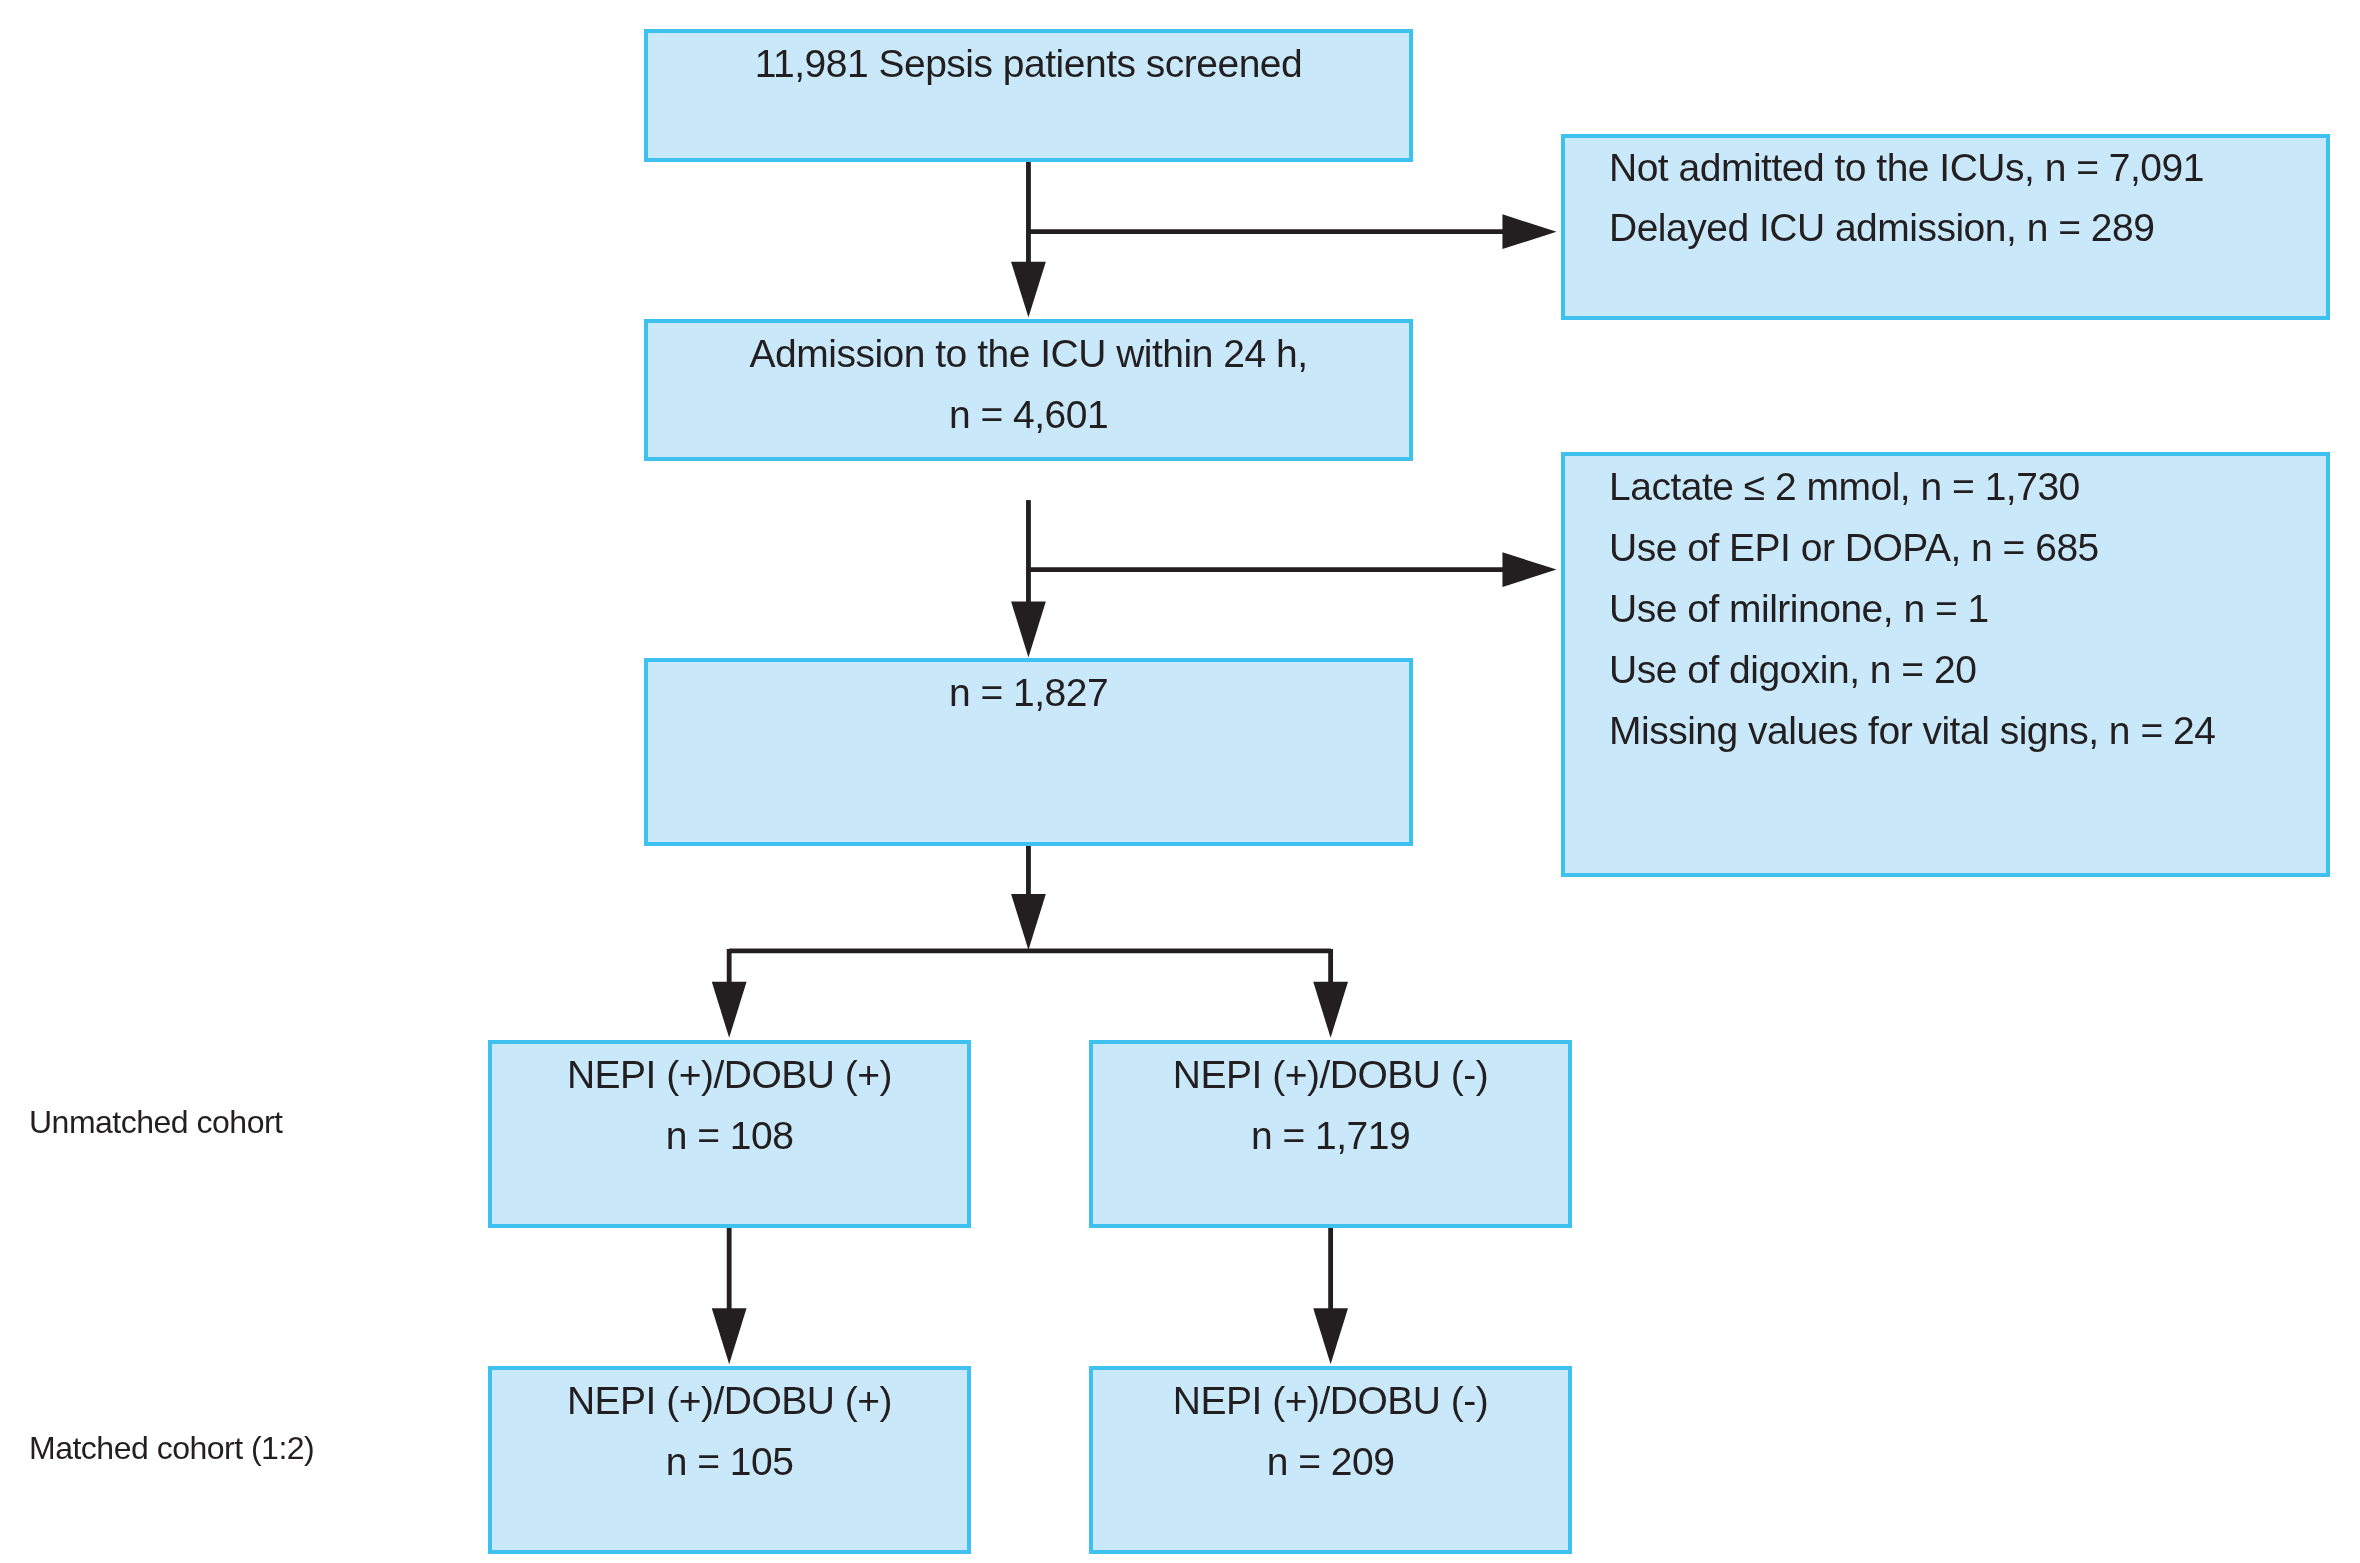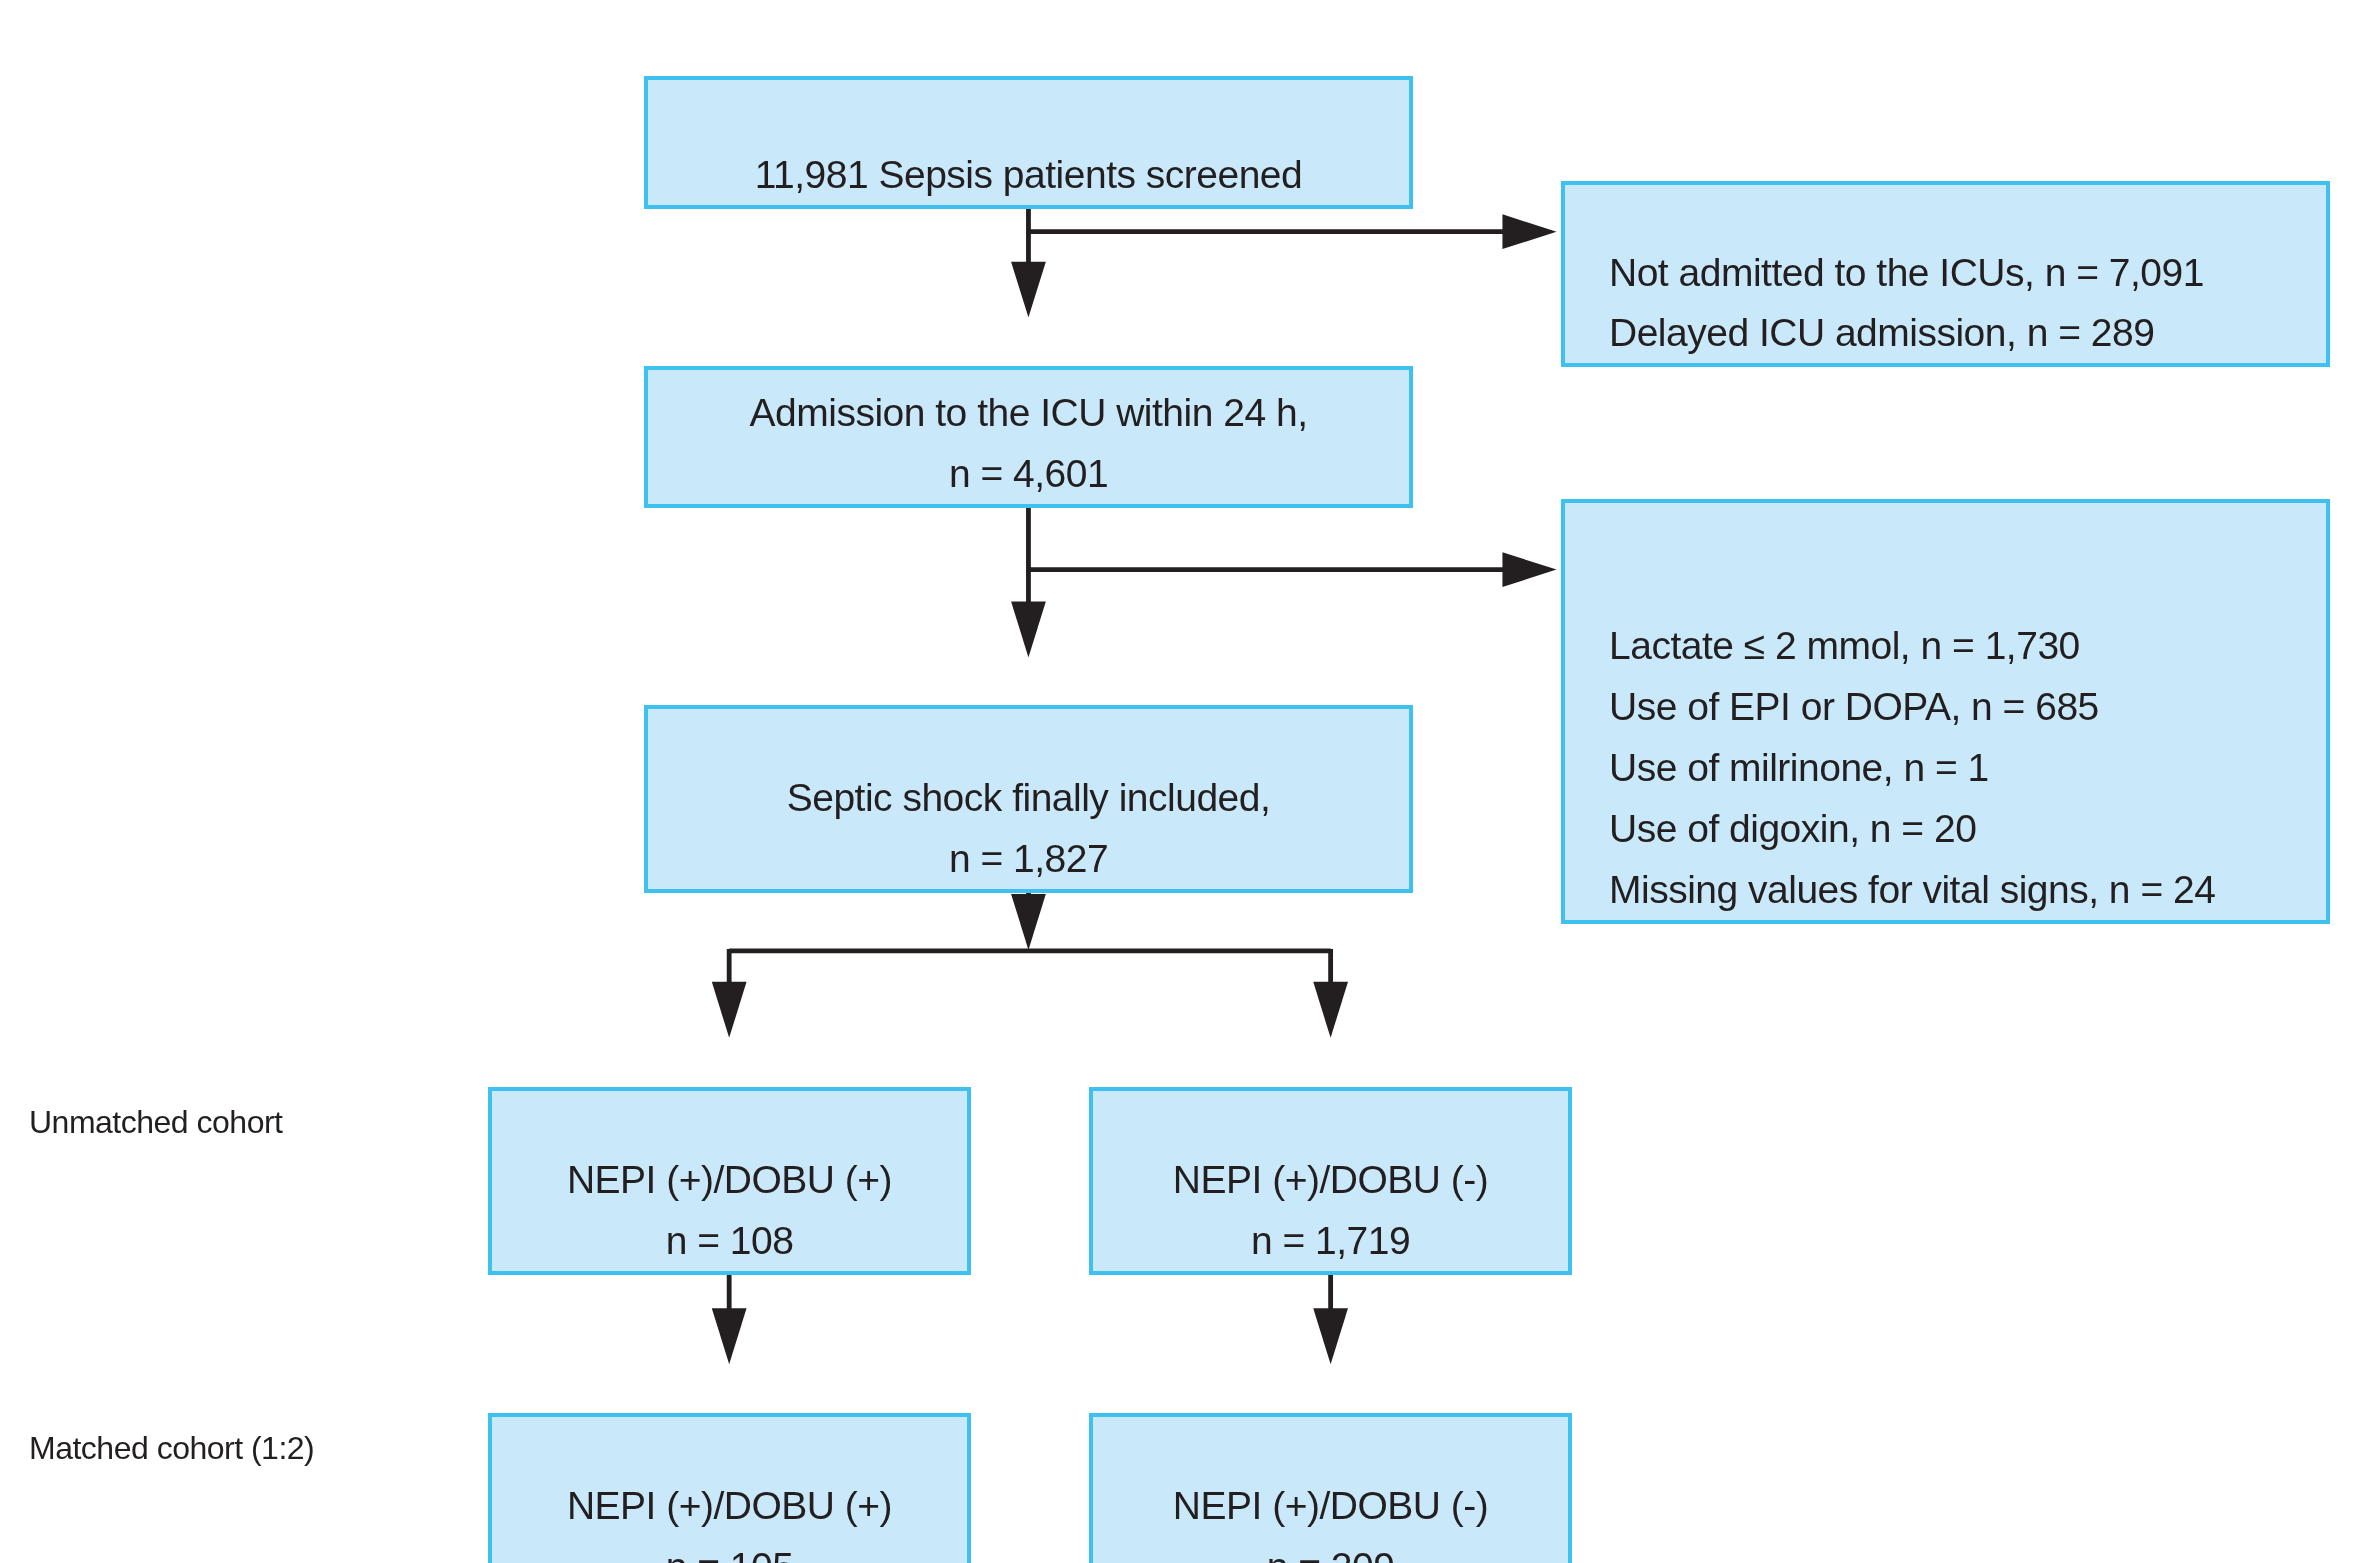--- a/index.html
+++ b/index.html
@@ -13,25 +13,24 @@
     overflow:hidden;
   }
   .connectors{position:absolute;left:0;top:0;width:2361px;height:1563px;}
   .box{
     position:absolute;
     box-sizing:border-box;
     background:#c9e9fa;
     border:4.8px solid #3fc1ef;
     display:flex;
     flex-direction:column;
-    justify-content:flex-end;
+    justify-content:flex-start;
     font-size:39px;
     letter-spacing:-0.5px;
     line-height:61px;
-    margin-top:47px;
   }
   .box.center-text{align-items:center;text-align:center;}
   .box.left-text{align-items:flex-start;text-align:left;padding-left:44px;padding-right:9.7px;}
   .row-label{
     position:absolute;
     display:flex;align-items:center;
     font-size:32px;
     letter-spacing:-0.5px;
     white-space:nowrap;
   }
@@ -99,21 +98,20 @@
   <div class="box center-text" style="left:644px;top:29px;width:769px;height:133px">
     <div class="bline">11,981 Sepsis patients screened</div>
   </div>
 
   <div class="box center-text" style="left:644px;top:319px;width:769px;height:142px">
     <div class="bline">Admission to the ICU within 24 h,</div>
     <div class="bline">n = 4,601</div>
   </div>
 
   <div class="box center-text" style="left:644px;top:658px;width:769px;height:188px">
-    <div class="bline">Septic shock finally included,</div>
     <div class="bline">n = 1,827</div>
   </div>
 
   <div class="box left-text" style="left:1561px;top:134px;width:769px;height:186px;line-height:60px">
     <div class="bline">Not admitted to the ICUs, n = 7,091</div>
     <div class="bline">Delayed ICU admission, n = 289</div>
   </div>
 
   <div class="box left-text" style="left:1561px;top:452px;width:769px;height:425px">
     <div class="bline">Lactate ≤ 2 mmol, n = 1,730</div>

